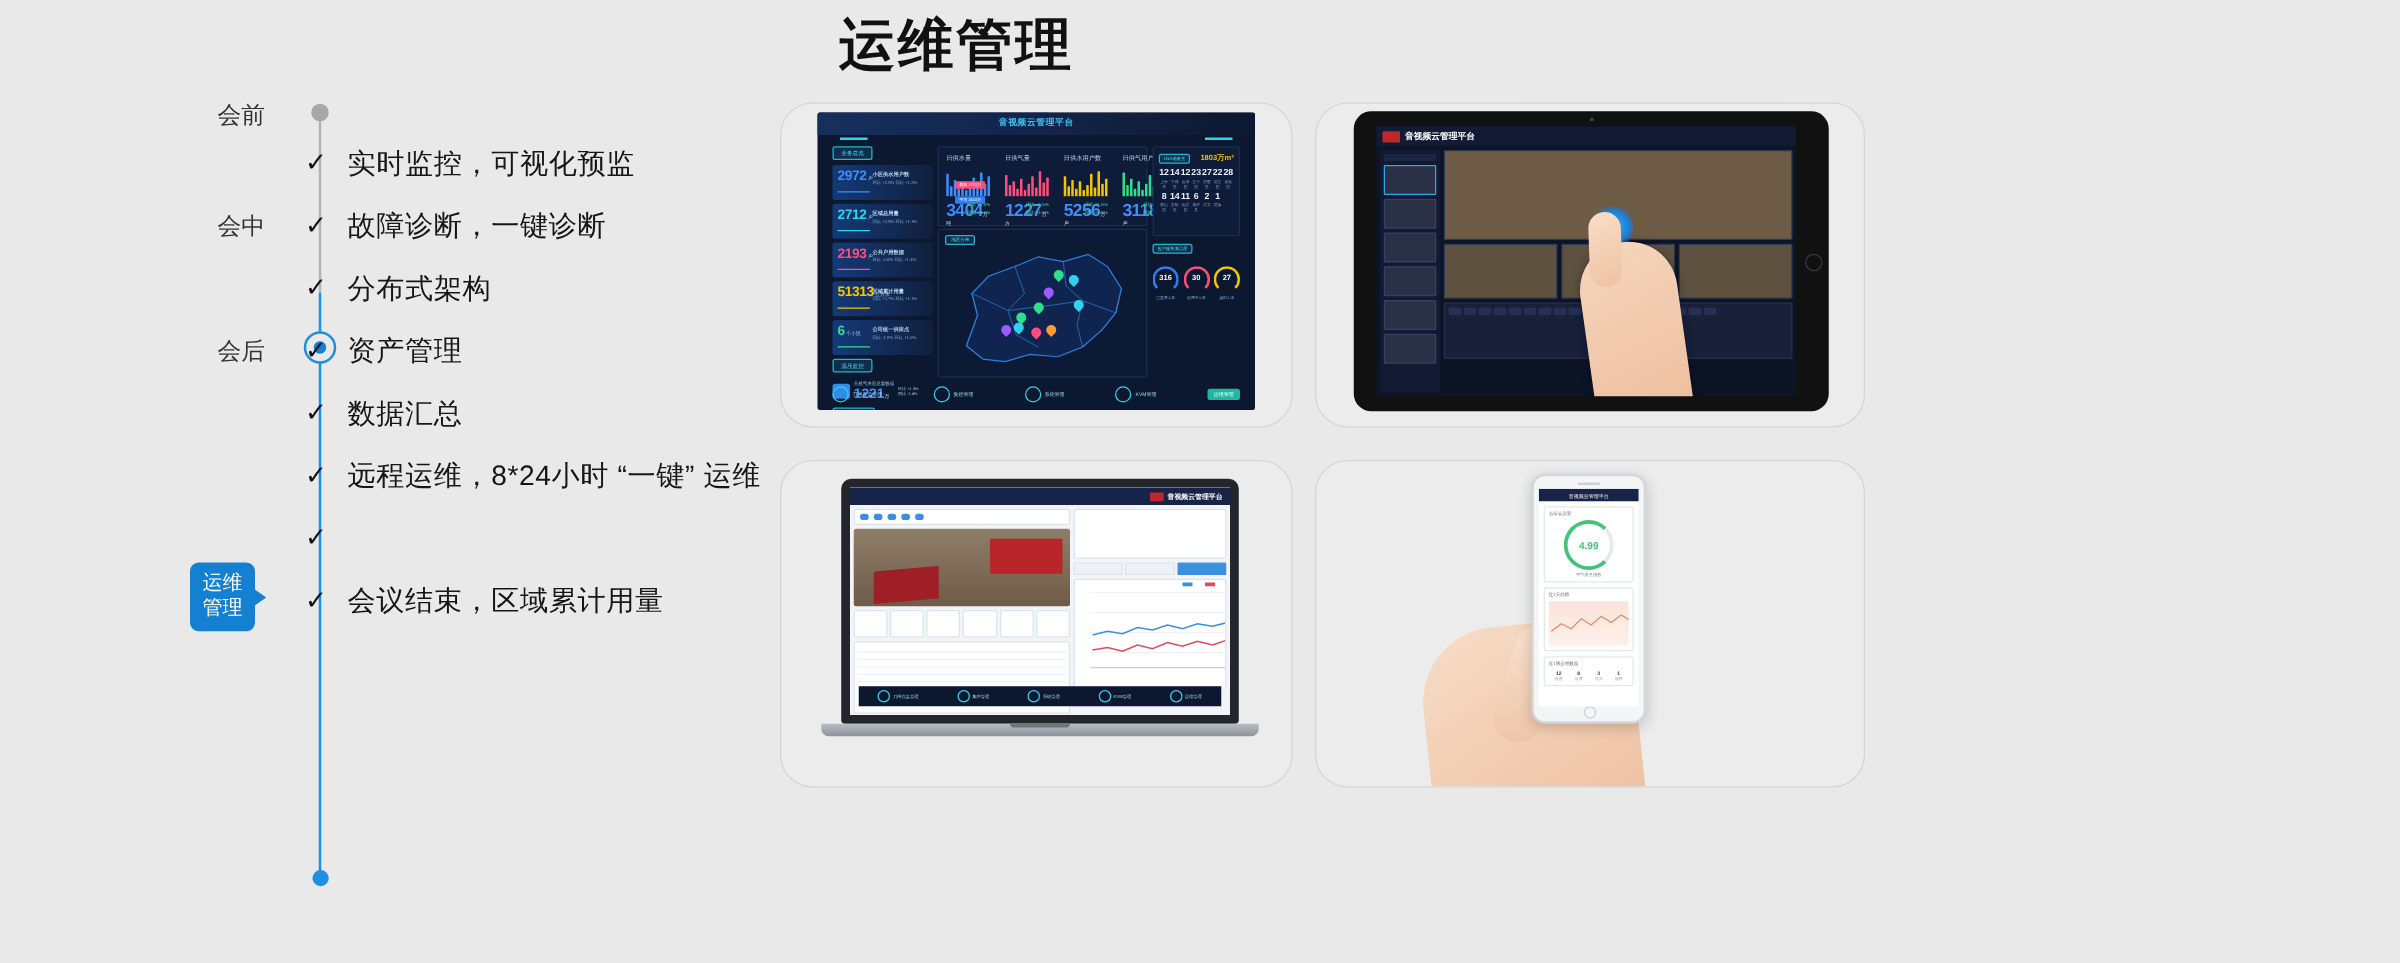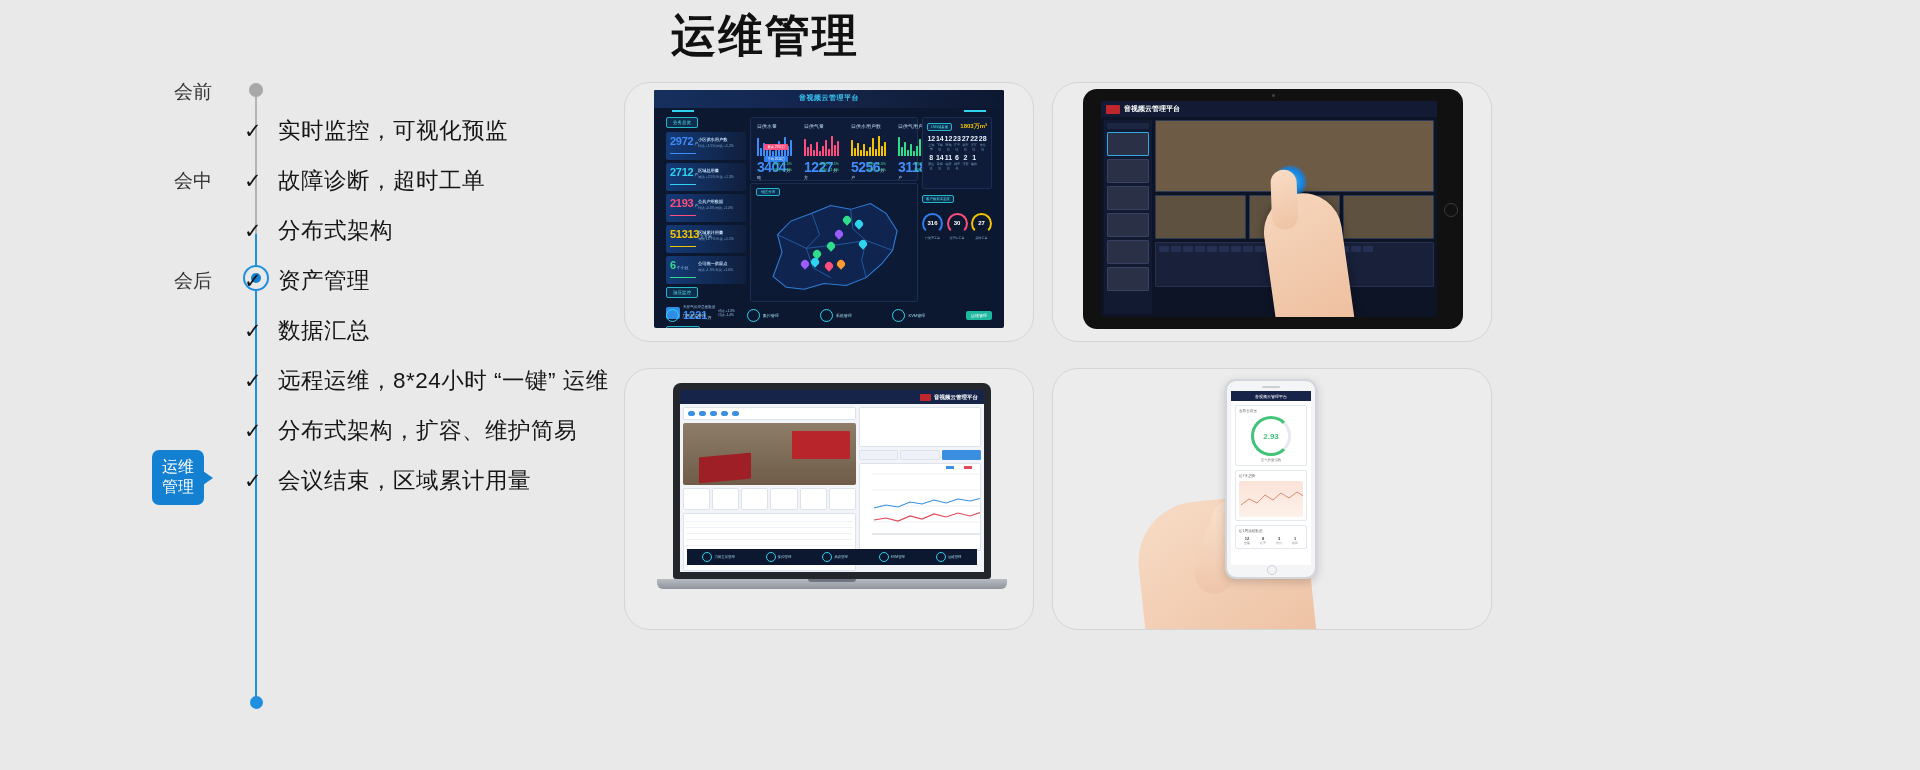--- a/index.html
+++ b/index.html
@@ -360,41 +360,40 @@
     </div>
   </div>
 
   <div class="checklist">
     <div class="check-item">
       <span class="check-mark">✓</span>
       <span class="check-text">实时监控，可视化预监</span>
     </div>
     <div class="check-item">
       <span class="check-mark">✓</span>
-      <span class="check-text">故障诊断，超时工单</span>
+      <span class="check-text">故障诊断，一键诊断</span>
     </div>
     <div class="check-item">
       <span class="check-mark">✓</span>
       <span class="check-text">分布式架构</span>
     </div>
     <div class="check-item">
       <span class="check-mark">✓</span>
       <span class="check-text">资产管理</span>
     </div>
     <div class="check-item">
       <span class="check-mark">✓</span>
       <span class="check-text">数据汇总</span>
     </div>
     <div class="check-item">
       <span class="check-mark">✓</span>
       <span class="check-text">远程运维，8*24小时 “一键” 运维</span>
     </div>
     <div class="check-item">
       <span class="check-mark">✓</span>
-      <span class="check-text">分布式架构，扩容、维护简易</span>
     </div>
     <div class="check-item">
       <span class="check-mark">✓</span>
       <span class="check-text">会议结束，区域累计用量</span>
     </div>
   </div>
 
   <div class="card" id="card-dashboard">
     <div class="dash">
       <div class="dash-head"></div>
@@ -846,21 +845,21 @@
       <div class="phone">
         <span class="spk"></span>
         <span class="hm"></span>
         <div class="pscreen">
           <div class="pbar">
             <span>音视频云管理平台</span>
           </div>
           <div class="pcard">
             <div class="h">当前会议室</div>
             <div class="pgauge">
-              <b>2.93</b>
+              <b>4.99</b>
             </div>
             <div class="pgauge-cap">空气质量指数</div>
           </div>
           <div class="pcard">
             <div class="h">近7天趋势</div>
             <div class="ptrend">
               <svg width="80" height="36" viewBox="0 0 80 36">
                 <polyline points="2,24 10,18 18,22 26,14 34,19 42,12 50,17 58,11 66,16 76,10" fill="none" stroke="#e08a6e" stroke-width="1"></polyline>
               </svg>
             </div>

